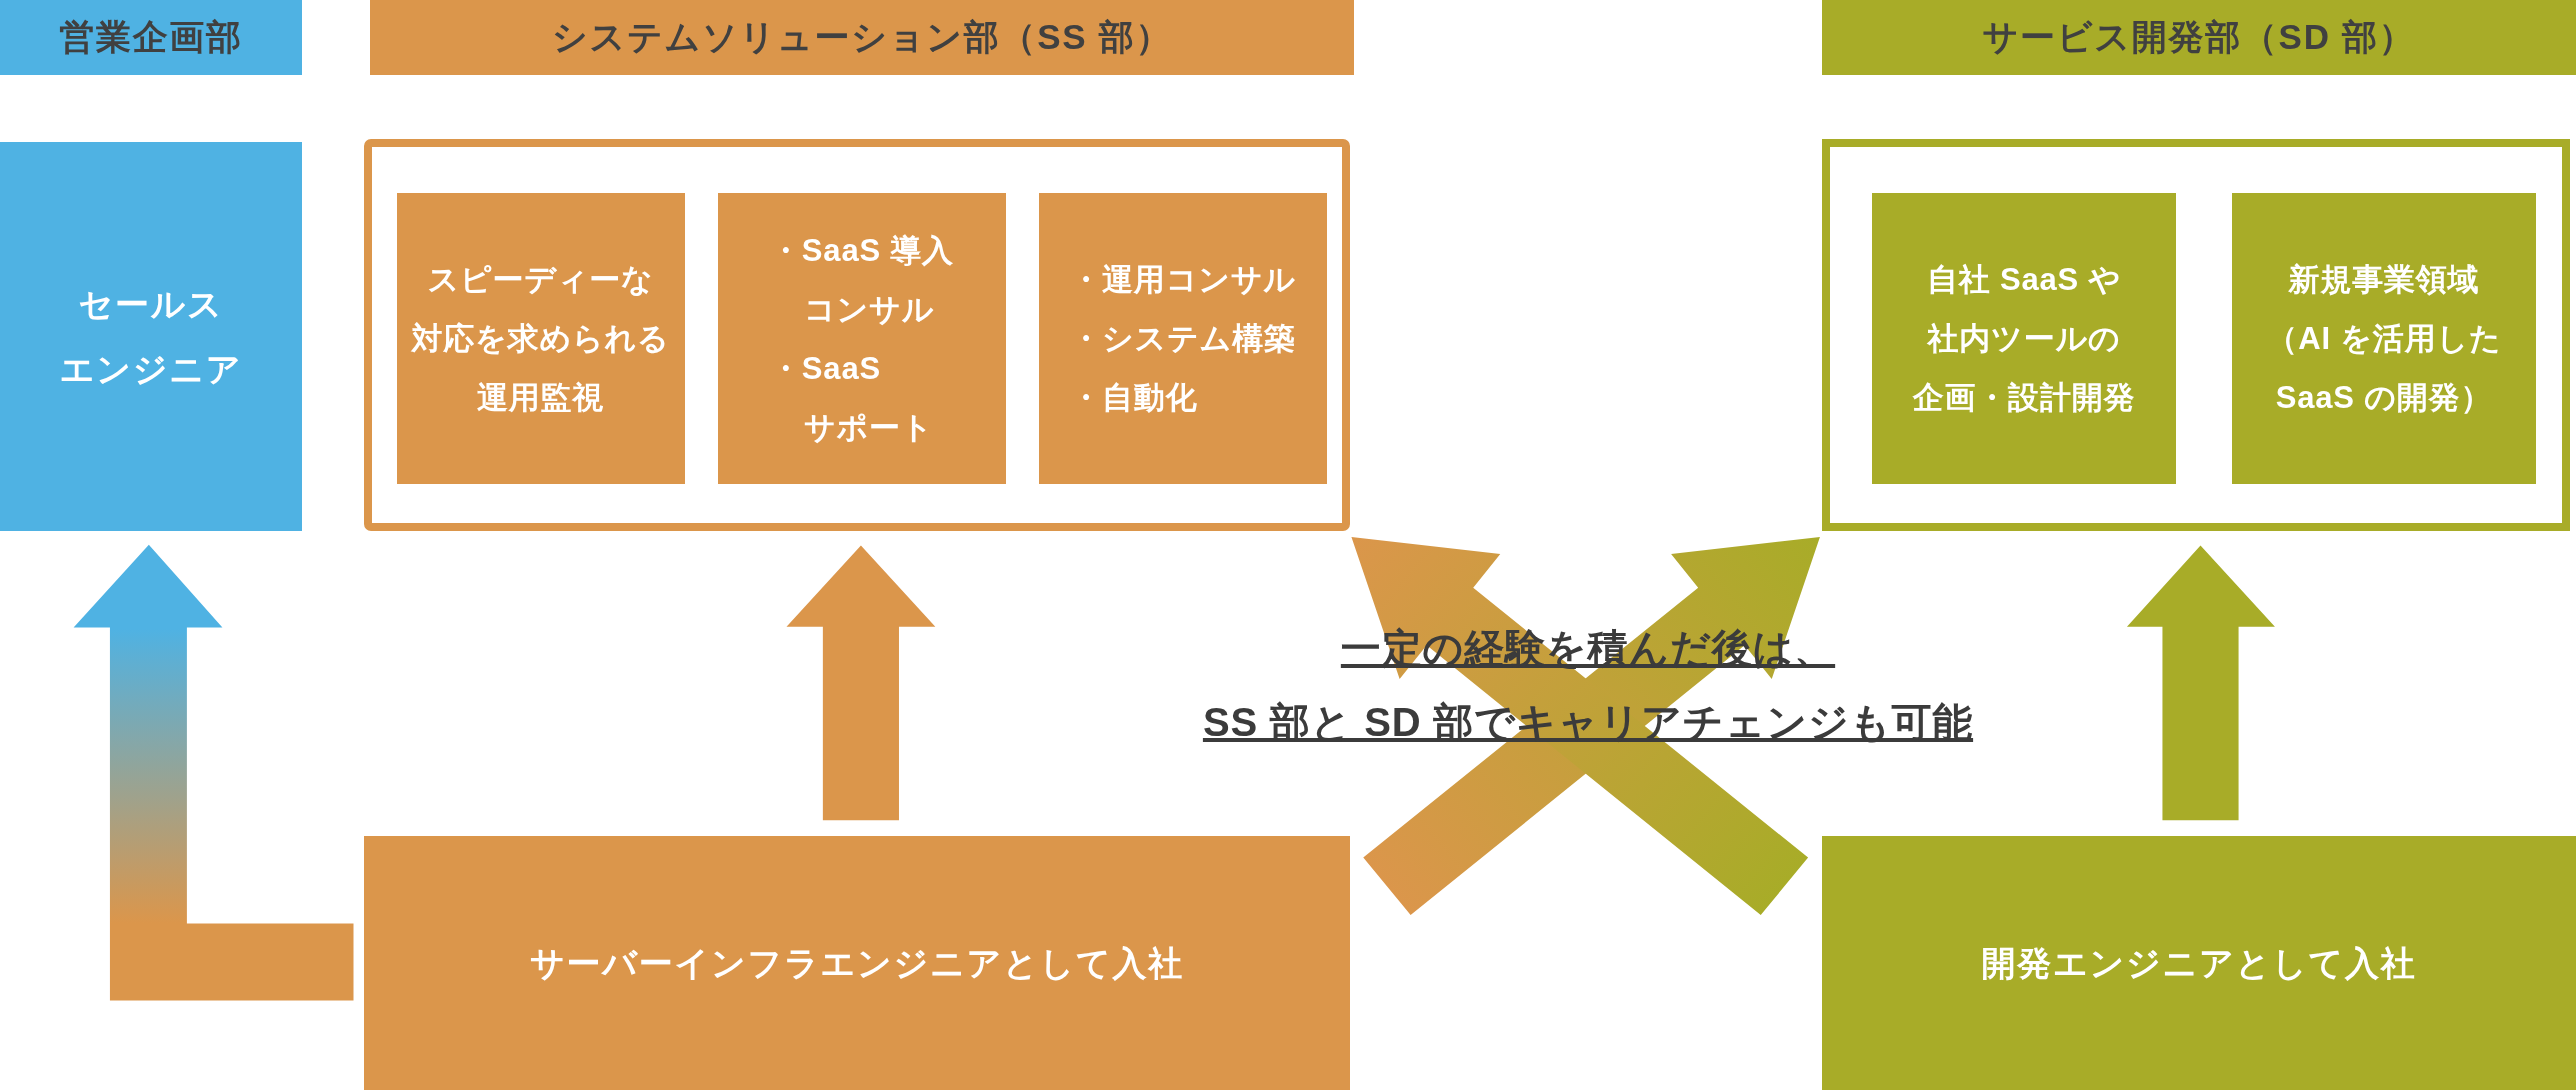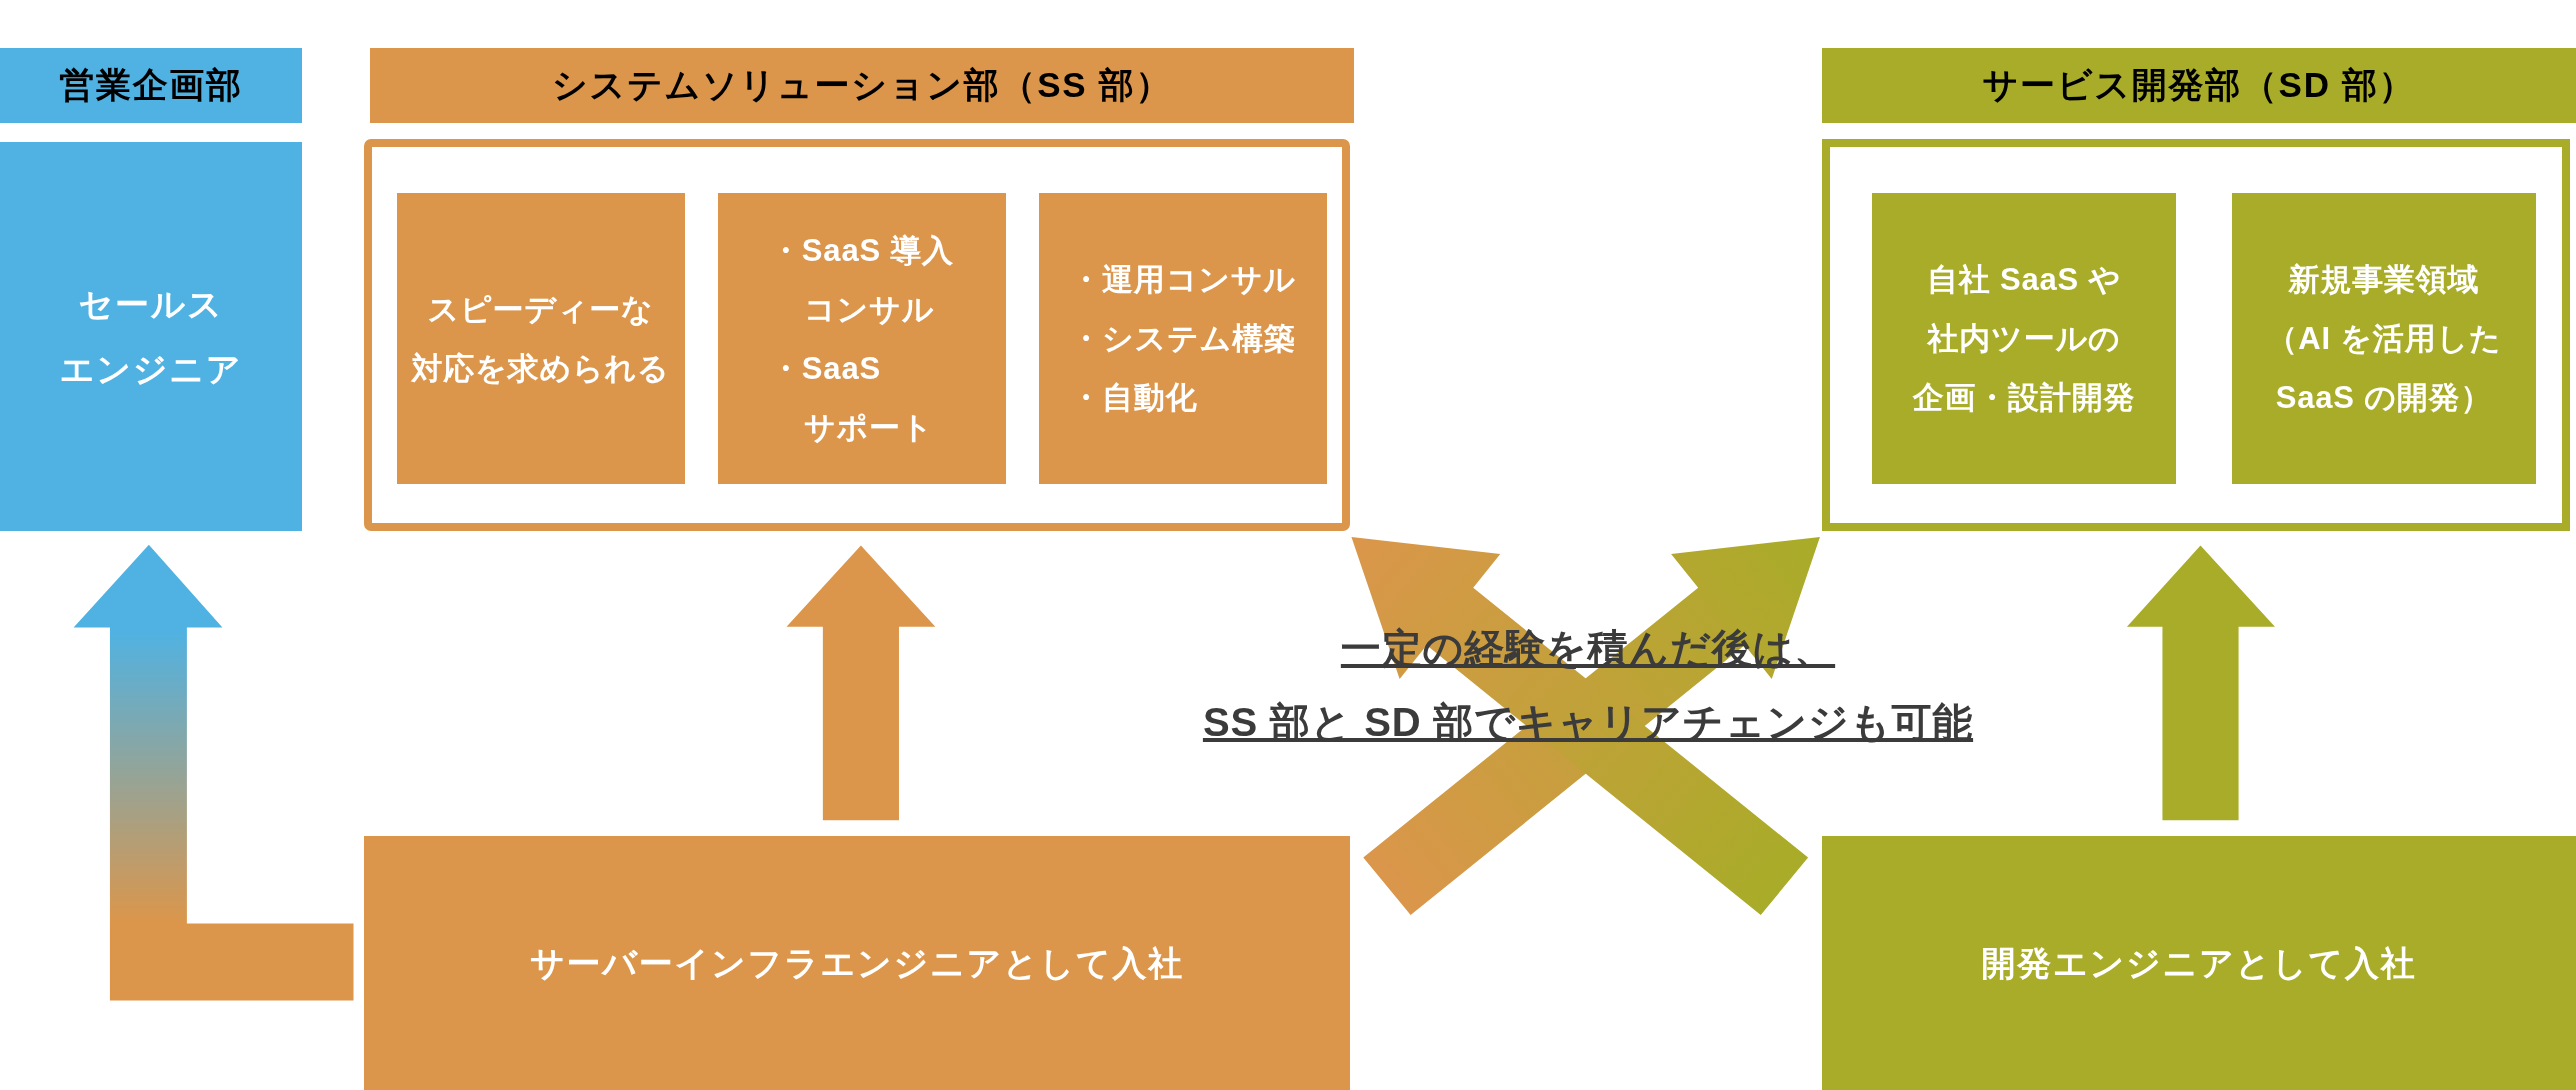--- a/index.html
+++ b/index.html
@@ -7,22 +7,22 @@
     position:relative;
     width:2576px;height:1091px;
     overflow:hidden;
     font-family:"Liberation Sans","DejaVu Sans",sans-serif;
     background:#ffffff;
   }
   .abs{position:absolute;box-sizing:border-box;}
   
   .dept-header{
     display:flex;align-items:center;justify-content:center;
-    color:#000000;font-weight:bold;font-size:35px;letter-spacing:1.7px;
-    z-index:3;height:75px;top:0;margin-top:48px;
+    color:#404040;font-weight:bold;font-size:35px;letter-spacing:1.7px;
+    z-index:3;height:75px;top:0;
   }
   .h-sales{left:0;width:302px;}
   .h-ss{left:370px;width:984px;}
   .h-sd{left:1822px;width:754px;}
   
   .role-box{
     left:0;top:142px;width:302px;height:389px;
     display:flex;flex-direction:column;align-items:center;justify-content:center;
     color:#ffffff;font-weight:bold;font-size:34px;line-height:65px;letter-spacing:1.7px;
     z-index:3;text-align:center;
@@ -113,20 +113,21 @@
   <div class="abs role-box" style="background-color: rgb(79, 178, 227);">
     <div class="line">セールス</div>
     <div class="line">エンジニア</div>
   </div>
 
   <div class="abs outline-box ob-ss" style="border-color: rgb(219, 150, 75); border-radius: 7px;">
     <div class="inner-box ib-ss-1" style="background-color: rgb(219, 150, 75);">
       <div class="vlines">
         <div class="line">スピーディーな</div>
         <div class="line">対応を求められる</div>
+        <div class="line">運用監視</div>
       </div>
     </div>
     <div class="inner-box ib-ss-2" style="background-color: rgb(219, 150, 75);">
       <div class="vlines left">
         <div class="line">・SaaS 導入</div>
         <div class="line indent">コンサル</div>
         <div class="line">・SaaS</div>
         <div class="line indent">サポート</div>
       </div>
     </div>

